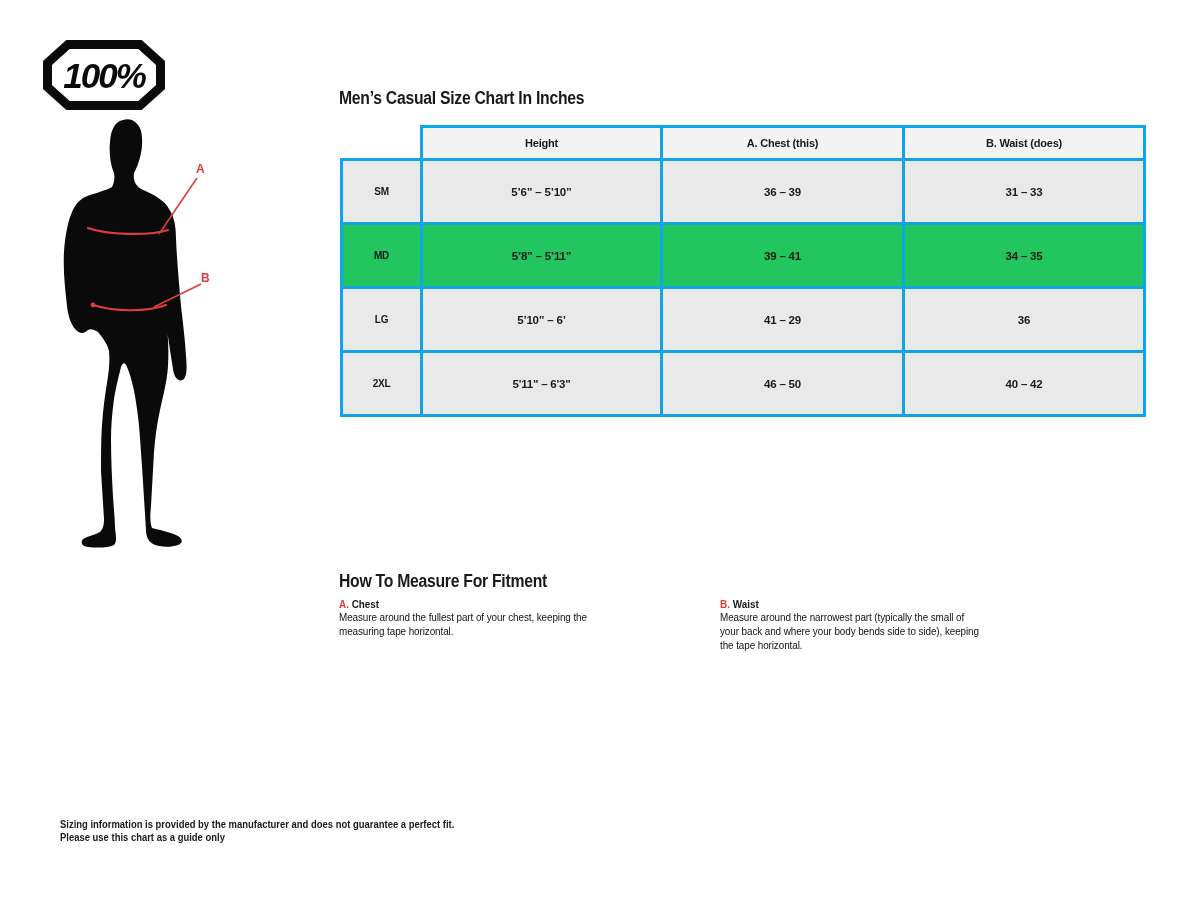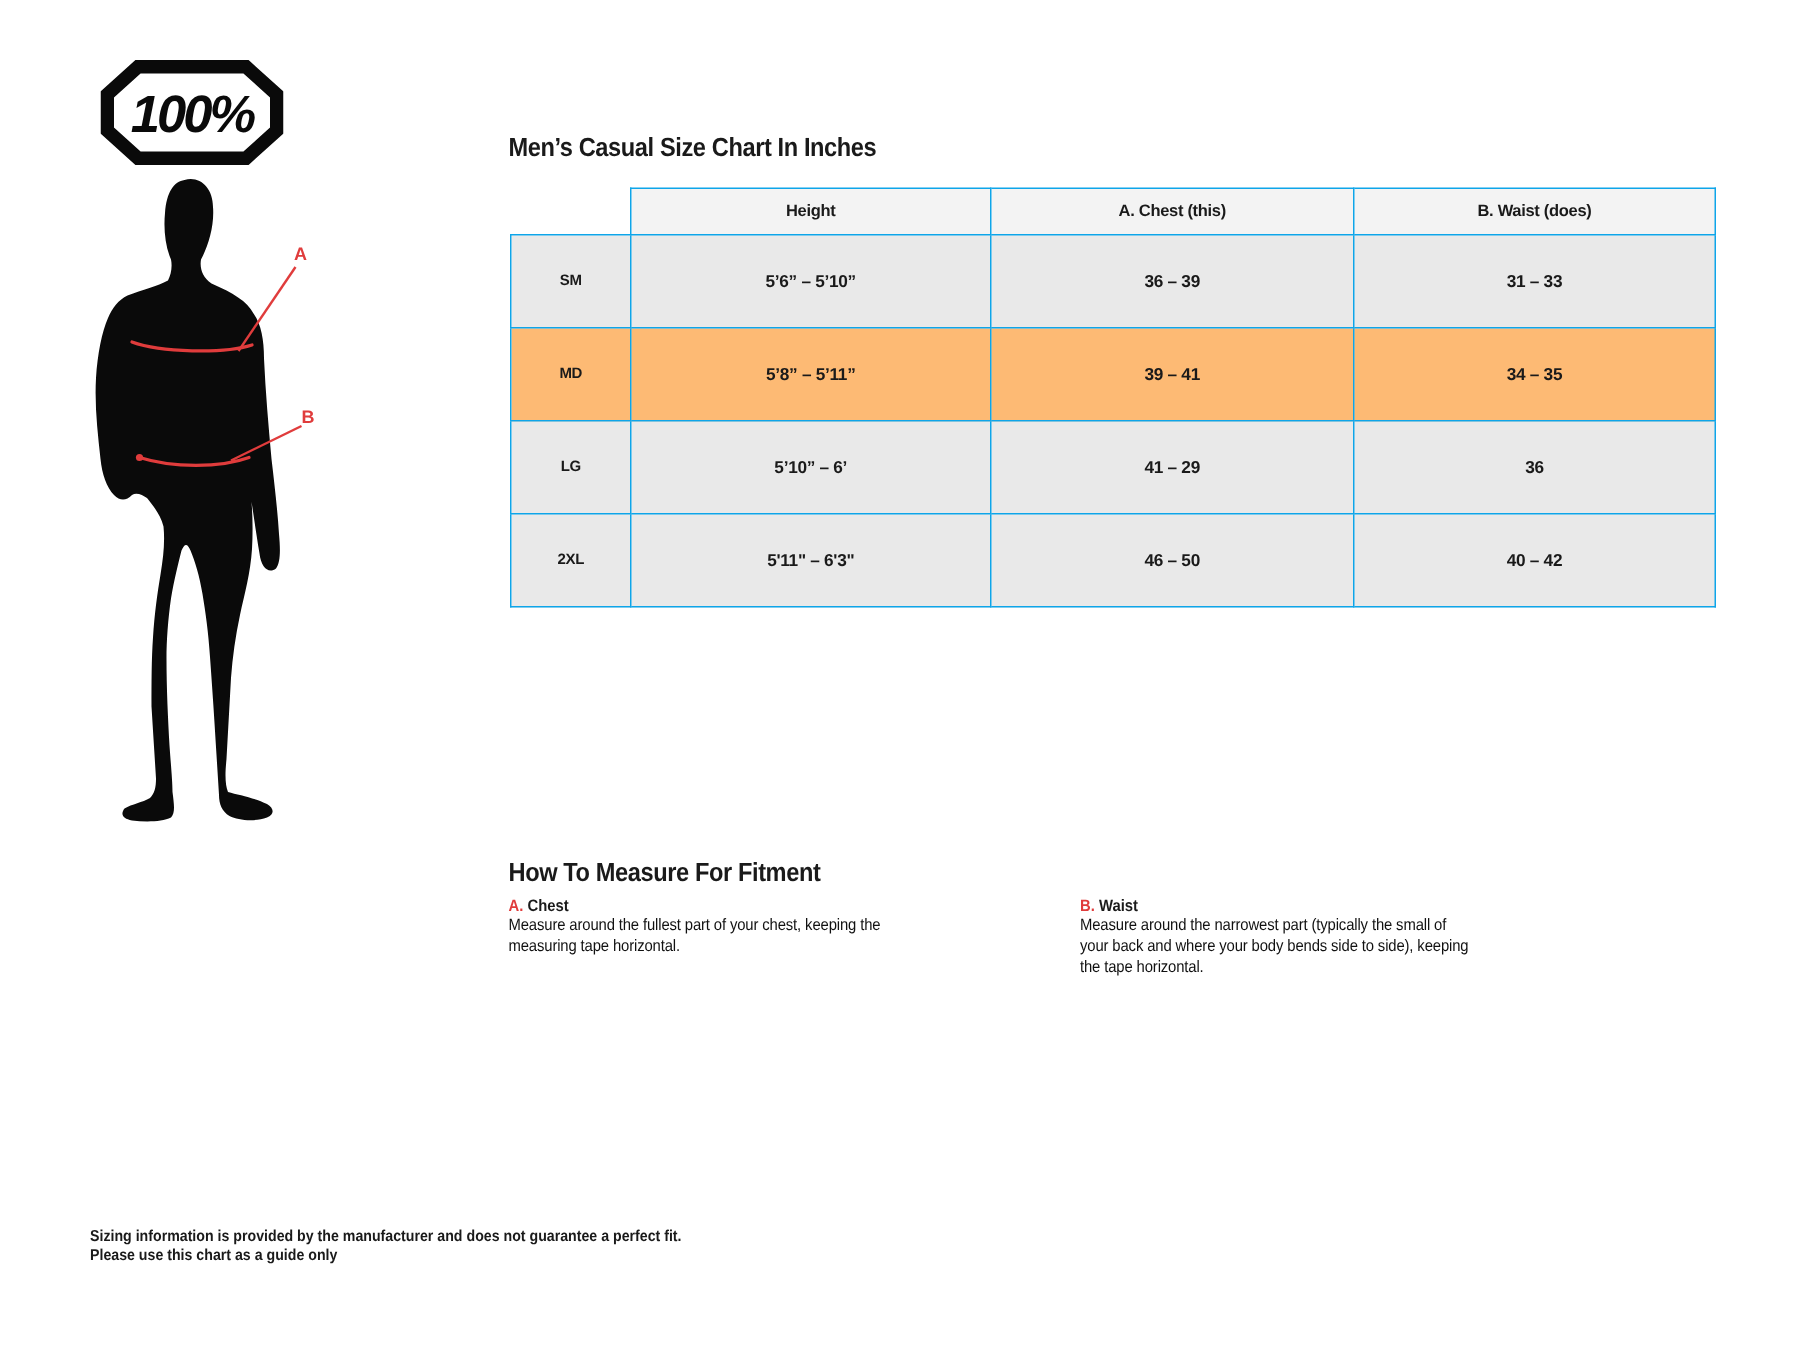--- a/index.html
+++ b/index.html
@@ -5,35 +5,35 @@
   html,body { margin:0; padding:0; }
   body {
     width:1200px; height:900px; position:relative; overflow:hidden;
     background:#ffffff; color:#1a1a1a;
     font-family:"Liberation Sans", sans-serif;
   }
   .abs { position:absolute; }
   .cond { transform:scaleX(0.9); transform-origin:0 50%; }
 
   
-  #logo { left:67px; top:40px; width:122px; height:90px; }
+  #logo { left:43px; top:40px; width:122px; height:90px; }
 
   
   #figure { left:57px; top:116px; width:168px; height:438px; }
 
   
   #chart-title { left:339px; top:88px; font-size:17.5px; font-weight:bold; letter-spacing:-0.3px; margin:0; white-space:nowrap; }
   #size-table { left:340px; top:125px; border-collapse:collapse; }
   #size-table th, #size-table td {
-    border:1px solid #0ea5e9; text-align:center; vertical-align:middle;
+    border:3px solid #0ea5e9; text-align:center; vertical-align:middle;
     font-weight:bold; padding:0; letter-spacing:-0.2px;
   }
   #size-table th { height:30px; background:#f3f3f3; font-size:11px; }
   #size-table th.blank { border:none; background:#ffffff; }
-  #size-table td { height:61px; font-size:11.5px; background:#fdba74; }
+  #size-table td { height:61px; font-size:11.5px; background:#22c55e; }
   #size-table td.size-col { font-size:10px; }
   #size-table tr.stripe td { background:#e9e9e9; }
 
   
   #measure-title { left:339px; top:571px; font-size:17.5px; font-weight:bold; letter-spacing:-0.3px; margin:0; white-space:nowrap; }
   .measure-item { width:330px; }
   #measure-a { left:339px; top:598px; }
   #measure-b { left:720px; top:598px; }
   .m-label { font-size:11px; font-weight:bold; white-space:nowrap; }
   .m-key { color:#e03c3c; }

